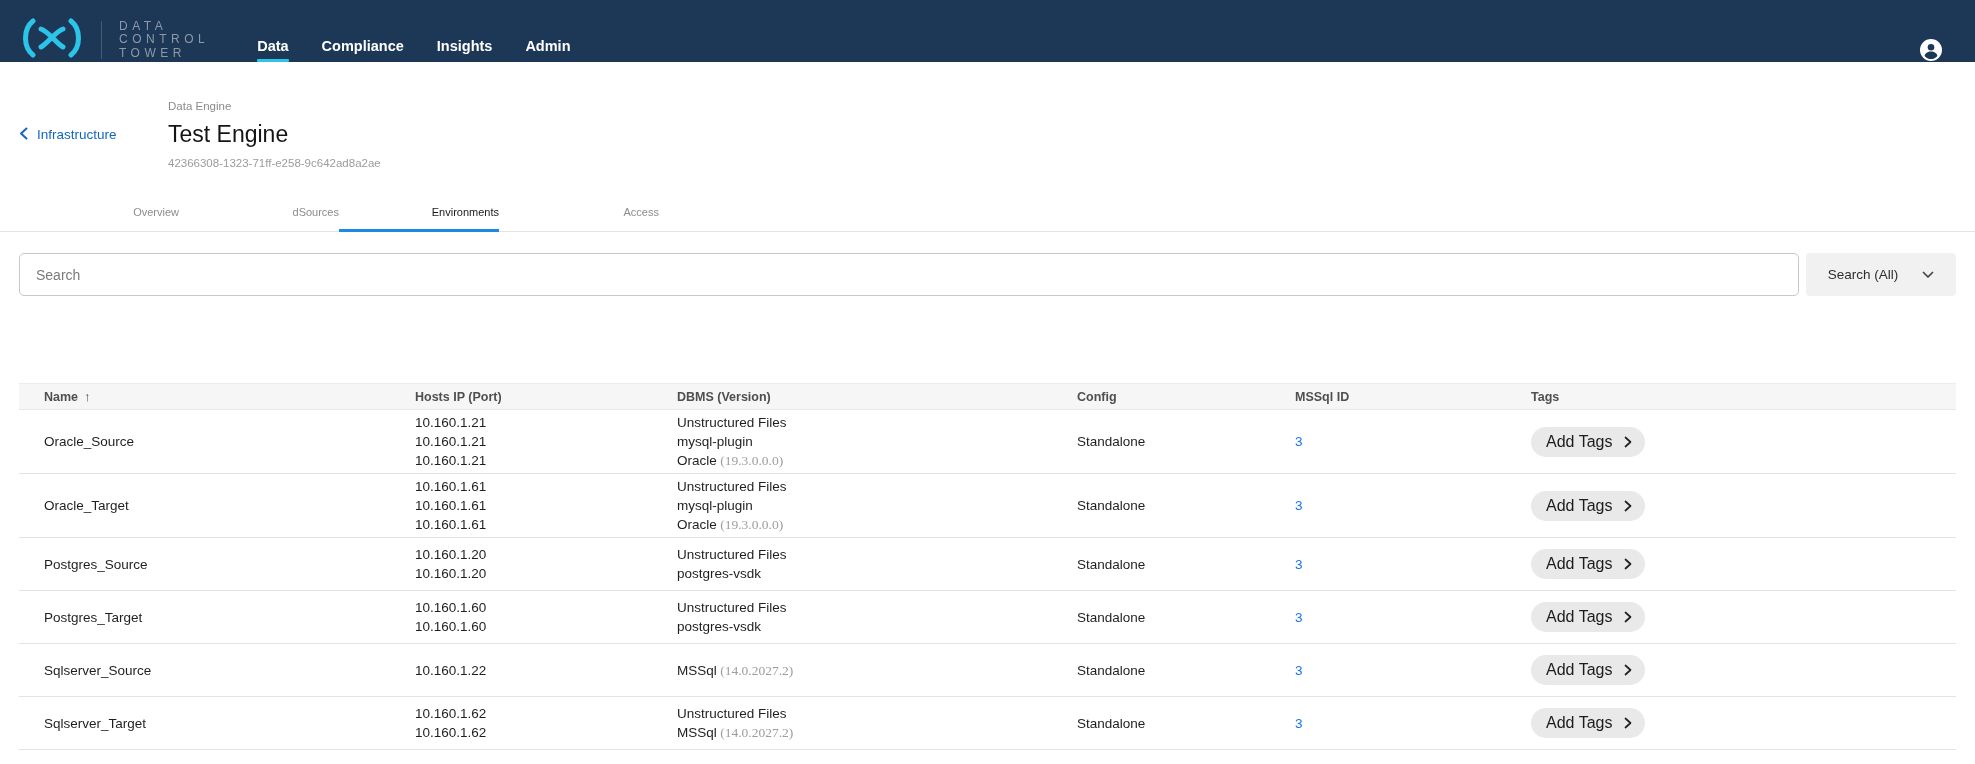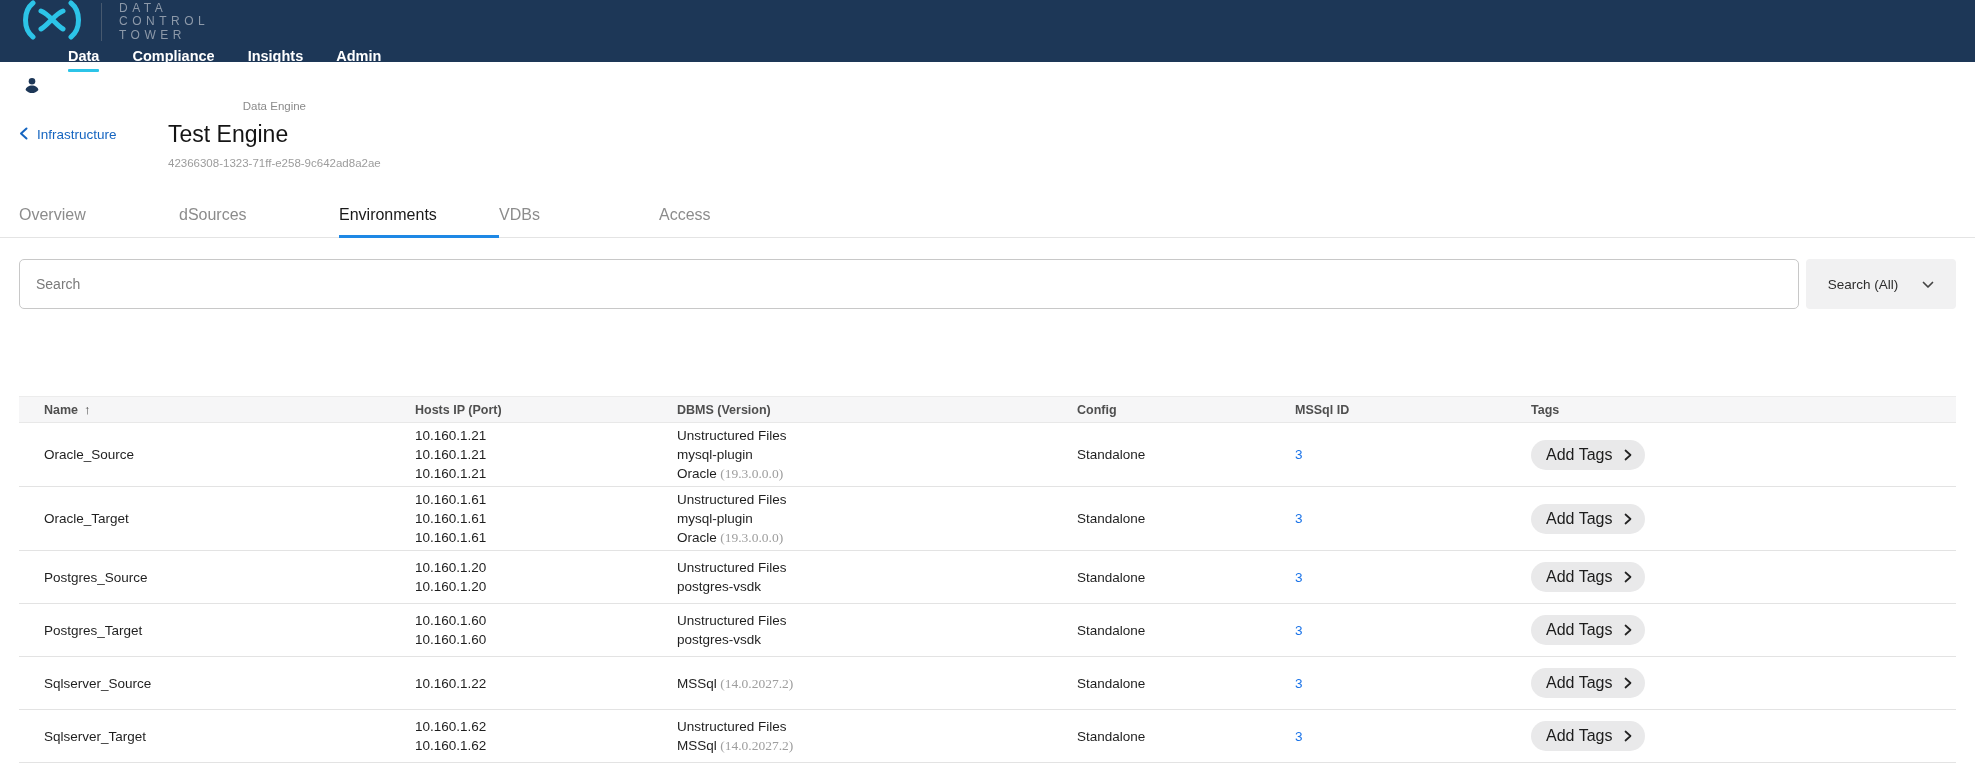--- a/index.html
+++ b/index.html
@@ -7,23 +7,22 @@
   body {
     width: 1975px; height: 764px; overflow: hidden;
     background: #ffffff;
     font-family: "Liberation Sans", sans-serif;
     color: #1f1f1f;
   }
 
   
   .navbar {
     height: 62px; background: #1d3757;
-    display: flex; align-items: flex-start;
+    display: flex; align-items: flex-end;
     padding: 0 32px 0 20px;
-    flex-direction: column;
   }
   .logo { display: flex; align-items: center; gap: 17px; cursor: pointer; }
   .logo-divider { width: 1px; height: 38px; background: #47596f; }
   .logo-wordmark {
     font-size: 12px; letter-spacing: 4.5px; line-height: 13.5px;
     color: #8d99a9; font-weight: 500;
   }
   .nav-links { display: flex; gap: 33px; margin-left: 48px; }
   .nav-link {
     color: #ffffff; font-weight: 700; font-size: 14.5px;
@@ -37,38 +36,38 @@
   .navbar-spacer { flex: 1; }
   .user-icon { display: flex; align-items: center; cursor: pointer; }
 
   
   .page-header { display: flex; align-items: center; padding-top: 38px; }
   .back-link {
     margin-left: 19px; width: 149px; flex: none;
     display: flex; align-items: flex-start; gap: 9px;
     color: #1565c0; font-size: 13.5px; text-decoration: none; cursor: pointer;
   }
-  .eyebrow { font-size: 11.5px; color: #8b8b8b; text-align: center; }
+  .eyebrow { font-size: 11.5px; color: #8b8b8b; }
   .page-title { font-size: 23px; font-weight: 500; color: #141414; margin: 9px 0; }
   .uuid { font-size: 11.5px; color: #9c9c9c; }
 
   
   .tabs { display: flex; margin-top: 26px; padding-left: 19px; border-bottom: 1px solid #e4e4e4; }
   .tab {
-    width: 160px; text-align: left; padding: 11px 0 13px;
-    font-size: 16px; color: #8c8c8c; cursor: pointer; position: relative;
+    width: 160px; text-align: right; padding: 11px 0 13px;
+    font-size: 11px; color: #8c8c8c; cursor: pointer; position: relative;
   }
   .tab.active { color: #191919; font-weight: 500; }
   .tab.active::after {
     content: ""; position: absolute; left: 0; right: 0; bottom: -1px;
     height: 3px; background: #1e88e5;
   }
 
   
-  .search-row { display: flex; margin: 21px 19px 0; gap: 7px; height: 50px; }
+  .search-row { display: flex; margin: 21px 19px 0; gap: 7px; height: 43px; }
   .search-input {
     flex: 1; height: 100%; border: 1px solid #c8c8c8; border-radius: 5px;
     padding: 0 16px; font-size: 14px; color: #333; outline: none;
     font-family: inherit; background: #fff;
   }
   .search-input::placeholder { color: #7a7a7a; }
   .search-scope {
     width: 150px; background: #f1f1f2; border: none; border-radius: 4px;
     display: flex; align-items: center; justify-content: center; gap: 24px;
     font-size: 13.5px; color: #2e2e2e; cursor: pointer; font-family: inherit;
@@ -149,21 +148,20 @@
     <div class="eyebrow">Data Engine</div>
     <h1 class="page-title">Test Engine</h1>
     <div class="uuid">42366308-1323-71ff-e258-9c642ad8a2ae</div>
   </div>
 </div>
 
 <div class="tabs">
     <div class="tab">Overview</div>
     <div class="tab">dSources</div>
     <div class="tab active">Environments</div>
-    <div class="tab">VDBs</div>
     <div class="tab">Access</div>
   </div>
 
 <div class="search-row">
   <input class="search-input" type="text" placeholder="Search" style="">
   <button class="search-scope">
     <span>Search (All)</span>
     <span>
       <svg width="12" height="8" viewBox="0 0 12 8" fill="none">
         <path d="M1.5 1.5 L6 6 L10.5 1.5" stroke="#444" stroke-width="1.7" stroke-linecap="round" stroke-linejoin="round"></path>

